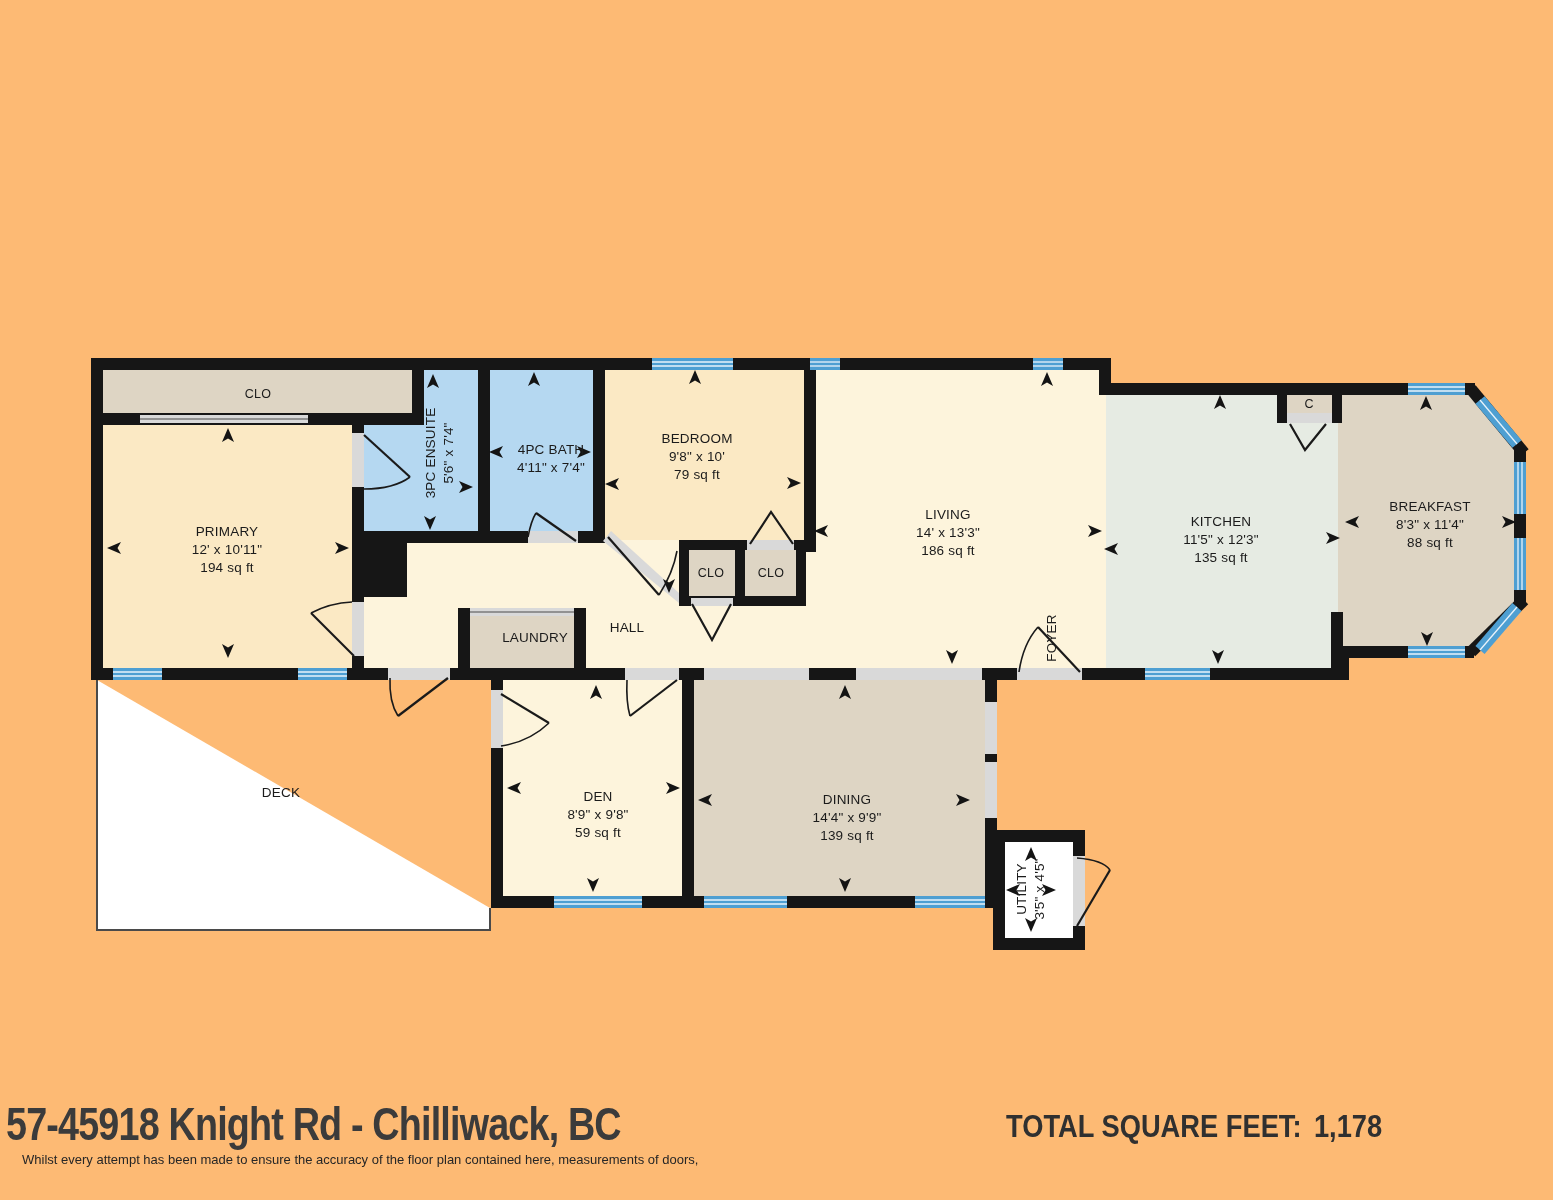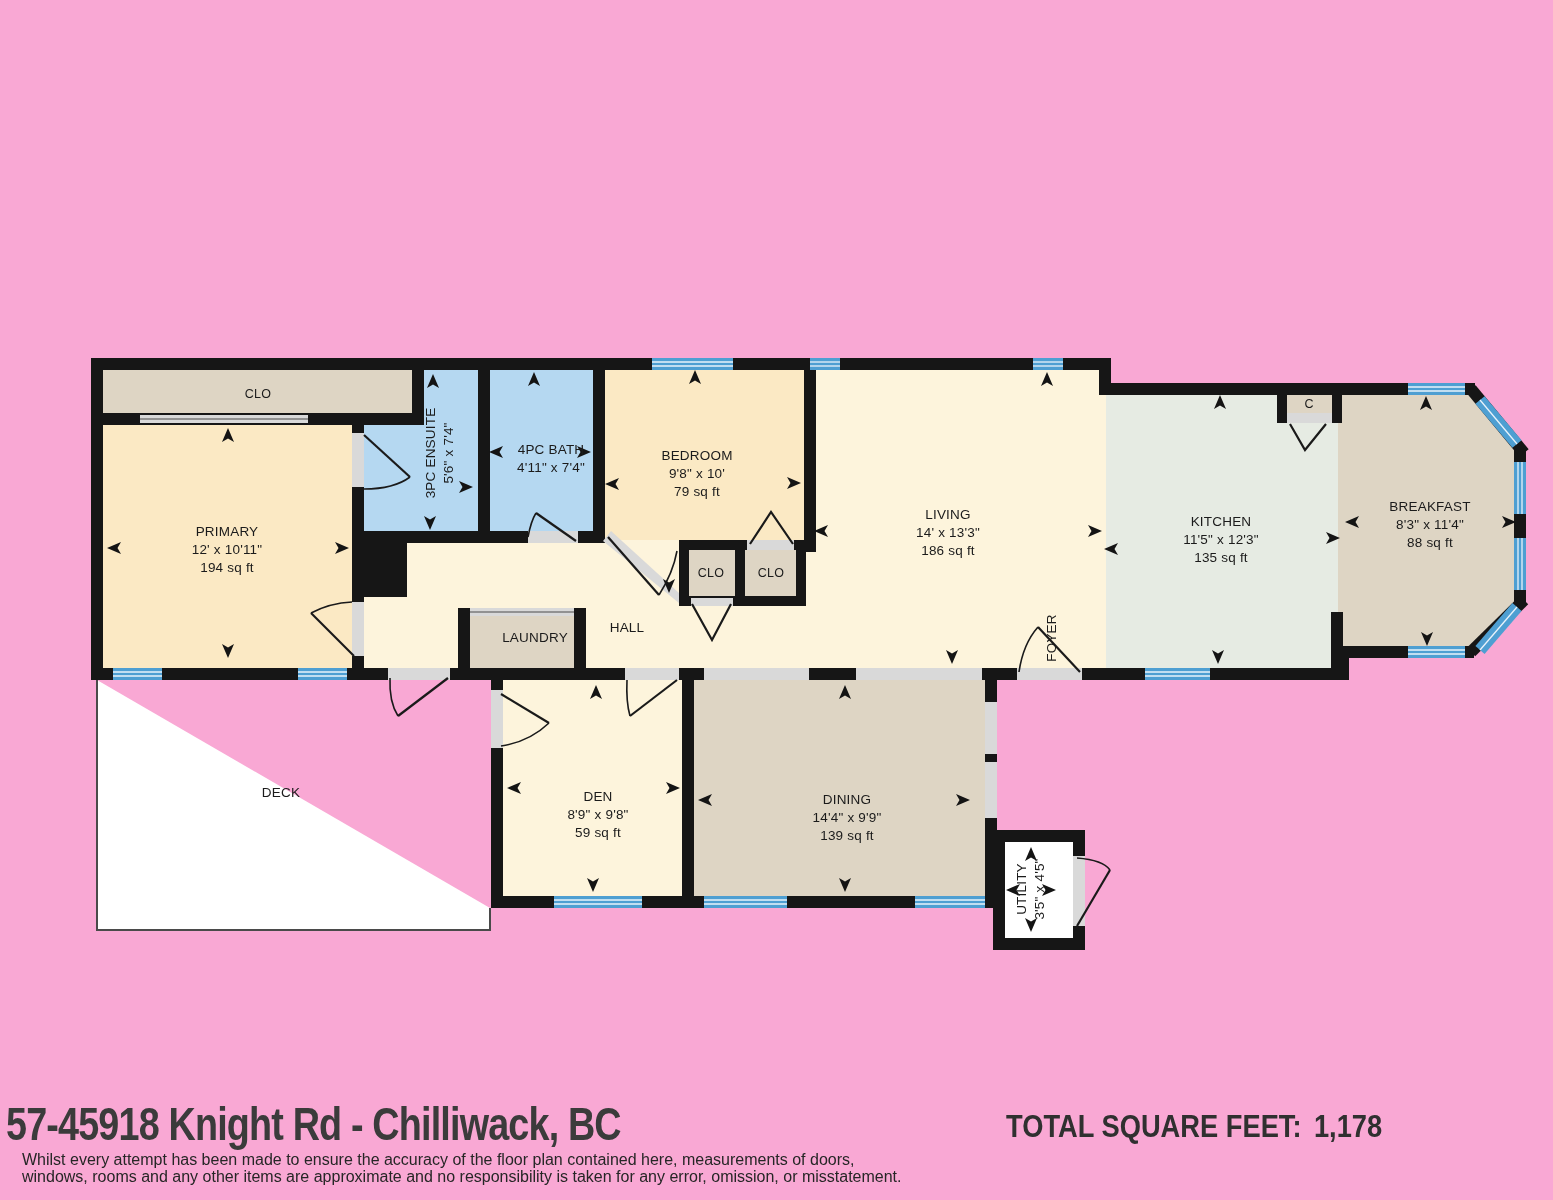--- a/index.html
+++ b/index.html
@@ -1,28 +1,28 @@
 <!DOCTYPE html>
 <html><head>
 <meta charset="utf-8">
 <style>
   html,body{margin:0;padding:0;background:#ffffff;}
-  .stage{position:relative;width:1553px;height:1200px;background:#f9a8d4;overflow:hidden;
+  .stage{position:relative;width:1553px;height:1200px;background:#fdba74;overflow:hidden;
          font-family:"Liberation Sans","DejaVu Sans",sans-serif;}
   .plan-svg{position:absolute;left:0;top:0;}
   .rl{position:absolute;transform:translateX(-50%);text-align:center;font-size:13.5px;
       line-height:18px;color:#1b1b1b;white-space:nowrap;letter-spacing:.2px;}
   .rl.small{font-size:12.5px;}
   .rl.rot{transform:translate(-50%,-50%) rotate(-90deg);}
   .title{position:absolute;left:6px;top:1097px;font-size:46px;font-weight:600;color:#3b3b3b;
          transform:scaleX(.82);transform-origin:left top;letter-spacing:-1px;white-space:nowrap;}
   .total{position:absolute;left:1006px;top:1109px;font-size:31px;font-weight:700;color:#303030;
          transform:scaleX(.88);transform-origin:left top;white-space:nowrap;}
   .total .val{margin-left:14px;}
-  .disclaimer{position:absolute;left:22px;top:1152px;font-size:16px;line-height:16.5px;color:#262626;}
+  .disclaimer{position:absolute;left:22px;top:1152px;font-size:13px;line-height:16.5px;color:#262626;}
 </style>
 </head>
 <body>
 
 <div class="stage">
 
   <svg class="plan-svg" width="1553" height="1200" viewBox="0 0 1553 1200">
     <defs>
       <path id="arr" d="M0,-8 L6,6 L0,2.5 L-6,6 Z" fill="#141414"></path>
     </defs>
@@ -238,21 +238,21 @@
   <div class="rl rot" style="left:440px;top:453px">
     <div>3PC ENSUITE</div>
     <div>5'6" x 7'4"</div>
   </div>
 
   <div class="rl" style="left:551px;top:441px">
     <div>4PC BATH</div>
     <div>4'11" x 7'4"</div>
   </div>
 
-  <div class="rl" style="left:697px;top:447px">
+  <div class="rl" style="left:697px;top:430px">
     <div>BEDROOM</div>
     <div>9'8" x 10'</div>
     <div>79 sq ft</div>
   </div>
 
   <div class="rl small" style="left:711px;top:564px">
     <div>CLO</div>
   </div>
   <div class="rl small" style="left:771px;top:564px">
     <div>CLO</div>
@@ -314,16 +314,15 @@
   </div>
 
   <div class="title">57-45918 Knight Rd - Chilliwack, BC</div>
 
   <div class="total">
     <span>TOTAL SQUARE FEET:</span><span class="val">1,178</span>
   </div>
 
   <div class="disclaimer">
     <div>Whilst every attempt has been made to ensure the accuracy of the floor plan contained here, measurements of doors,</div>
-    <div>windows, rooms and any other items are approximate and no responsibility is taken for any error, omission, or misstatement.</div>
   </div>
 
 </div>
 
 </body></html>

